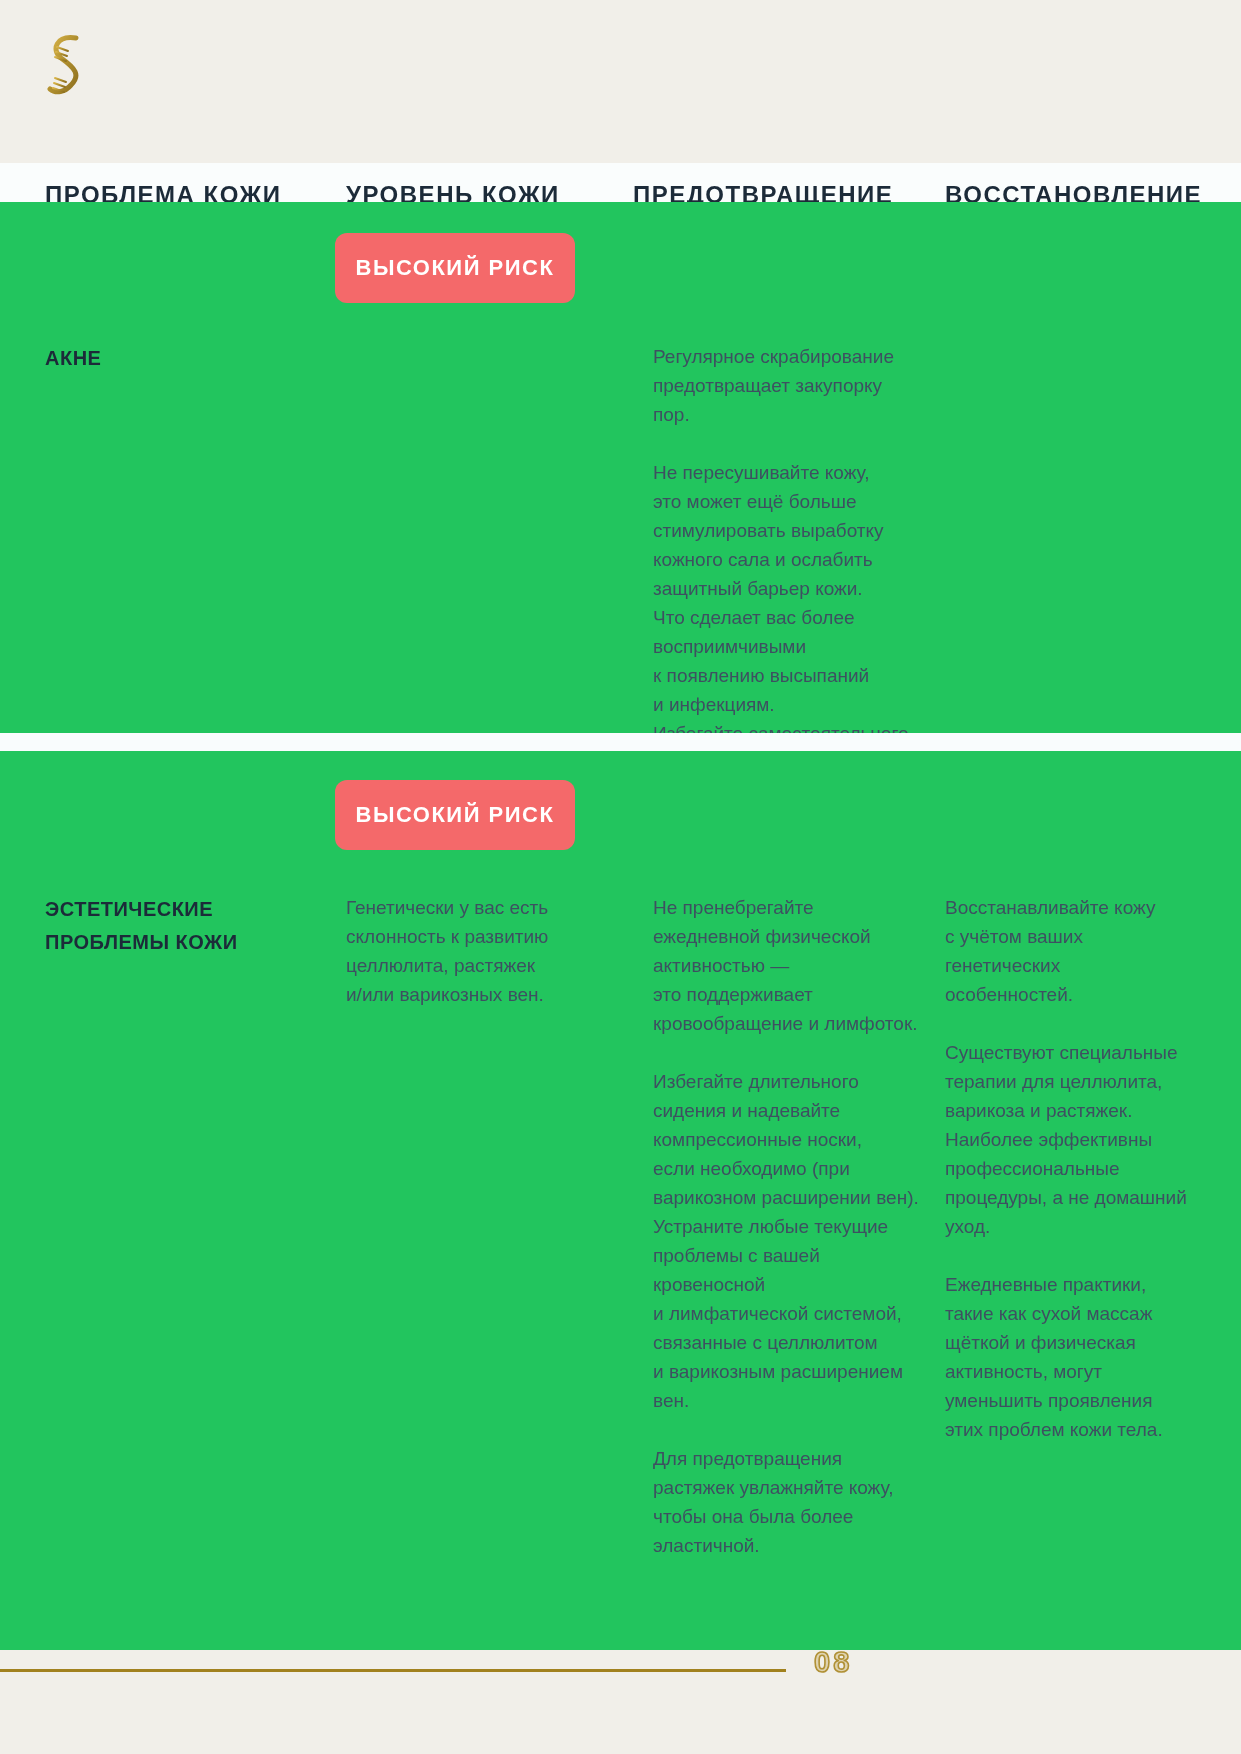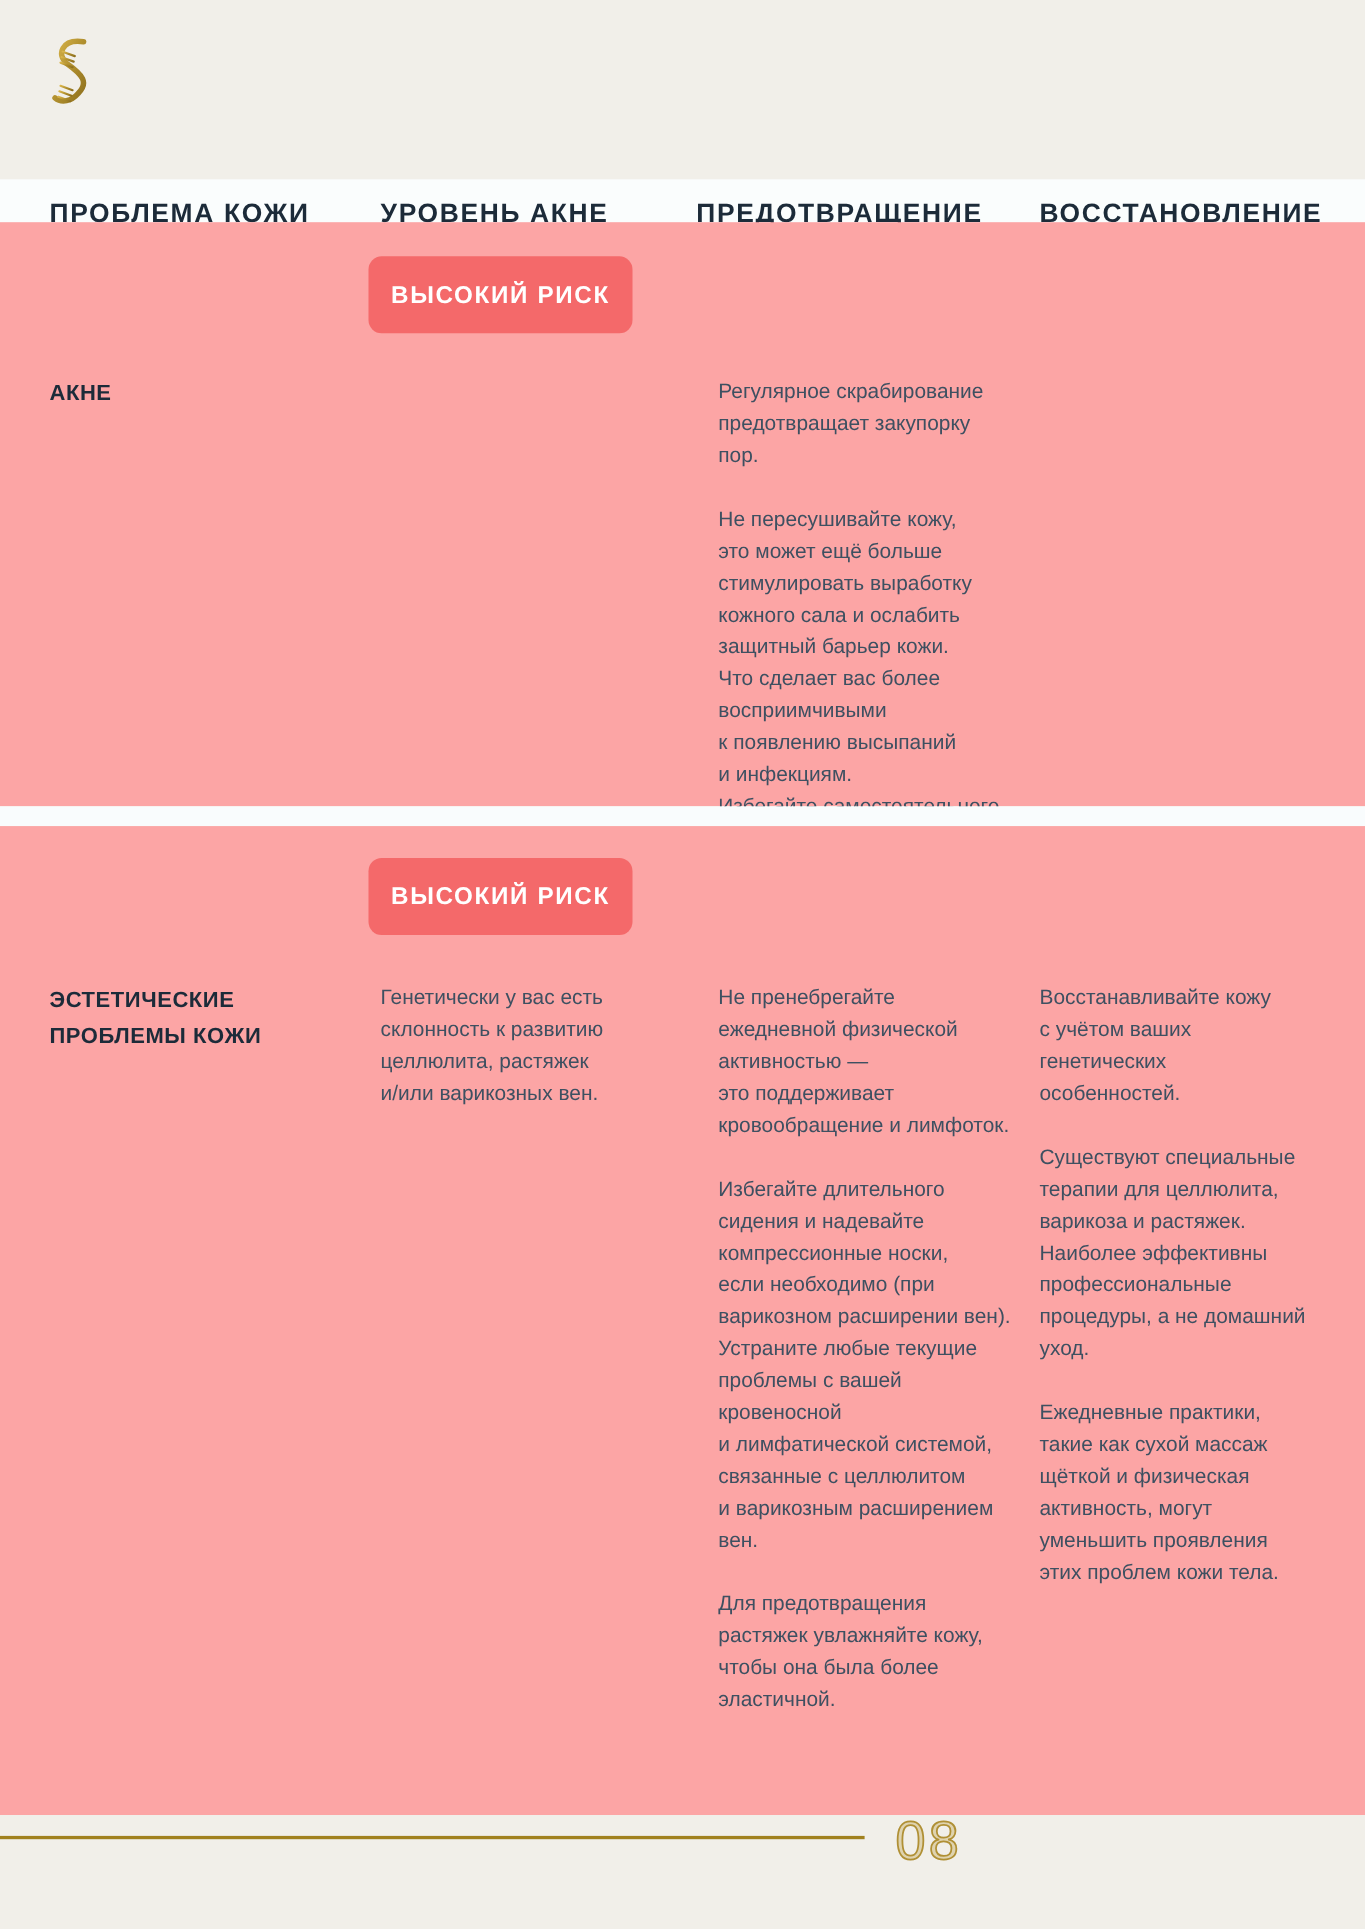--- a/index.html
+++ b/index.html
@@ -23,21 +23,21 @@
     position: absolute; top: 50%; transform: translateY(-50%);
     font-size: 24px; font-weight: 700; letter-spacing: 1.5px; color: #1c2b39;
     white-space: nowrap;
   }
   .col-head.h1 { left: 45px; }
   .col-head.h2 { left: 346px; }
   .col-head.h3 { left: 633px; }
   .col-head.h4 { left: 945px; text-align: center; }
 
   
-  .risk-section { position: absolute; left: 0; width: 1241px; background: #fca5a5; }
+  .risk-section { position: absolute; left: 0; width: 1241px; background: #22c55e; }
   .section-1 { top: 202px; height: 531px; }
   .section-gap { position: absolute; left: 0; top: 733px; width: 1241px; height: 18px; background: #f9fcfd; }
   .section-2 { top: 751px; height: 899px; }
 
   .badge {
     position: absolute; left: 335px; width: 240px; height: 70px;
     background: #f4696a; border-radius: 12px;
     display: flex; align-items: center; justify-content: center;
     color: #ffffff; font-size: 22px; font-weight: 700; letter-spacing: 1.5px;
     white-space: nowrap;
@@ -60,21 +60,21 @@
   .section-1 .cell { top: 140px; }
   .section-2 .cell { top: 142px; }
 
   
   .footer-rule {
     position: absolute; left: 0; top: 1669px; width: 786px; height: 3px;
     background: #a1811e;
   }
   .page-number {
     position: absolute; left: 814px; top: 1646px;
-    font-size: 49px; font-weight: 400; letter-spacing: 3px;
+    font-size: 29px; font-weight: 700; letter-spacing: 3px;
     color: rgba(190, 160, 70, 0.35);
     -webkit-text-stroke: 1.6px #b09035;
   }
 </style>
 </head>
 <body>
 
 <div class="page">
 
   <svg class="logo" viewBox="0 0 40 66" aria-hidden="true">
@@ -91,21 +91,21 @@
       <line x1="10" y1="18" x2="21" y2="22"></line>
       <line x1="9" y1="23" x2="20" y2="27"></line>
       <line x1="9" y1="44" x2="20" y2="48"></line>
       <line x1="8" y1="49" x2="19" y2="53"></line>
       <line x1="7" y1="54" x2="18" y2="58"></line>
     </g>
   </svg>
 
   <div class="table-header">
     <span class="col-head h1">ПРОБЛЕМА КОЖИ</span>
-    <span class="col-head h2">УРОВЕНЬ АКНЕ</span>
+    <span class="col-head h2">УРОВЕНЬ КОЖИ</span>
     <span class="col-head h3">ПРЕДОТВРАЩЕНИЕ</span>
     <span class="col-head h4">ВОССТАНОВЛЕНИЕ</span>
   </div>
 
   <section class="risk-section section-1">
     <div class="badge">ВЫСОКИЙ РИСК</div>
     <div class="cell c1 problem">АКНЕ</div>
     <div class="cell c3">Регулярное скрабирование
 предотвращает закупорку
 пор.

